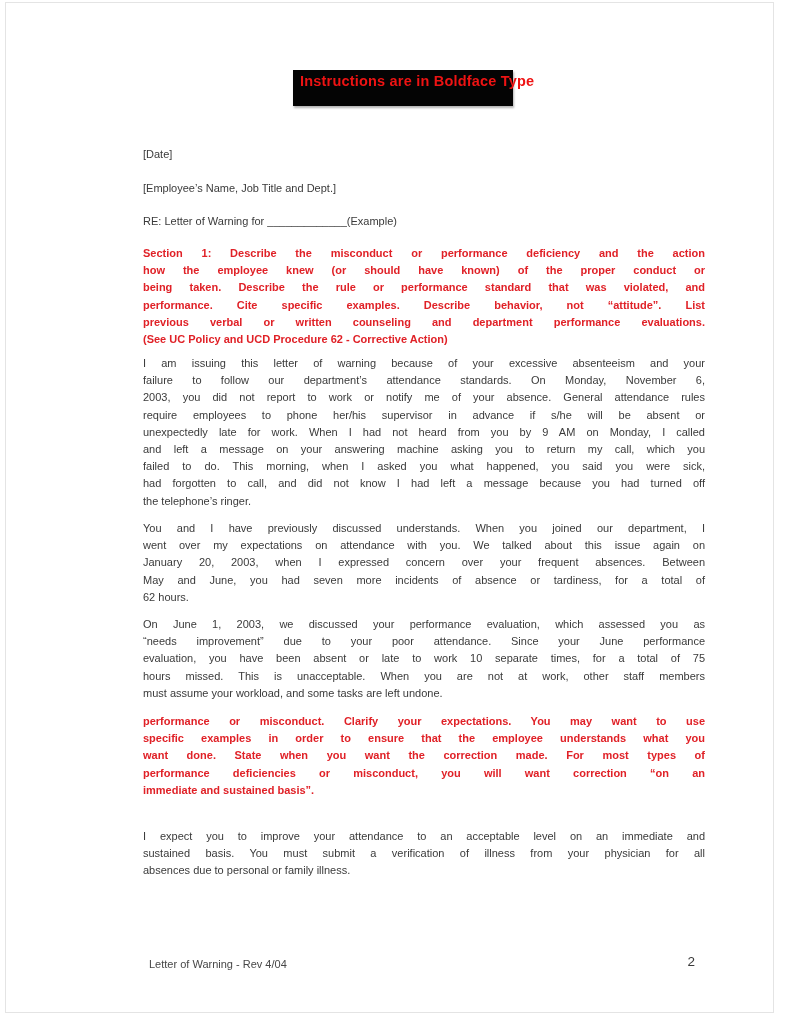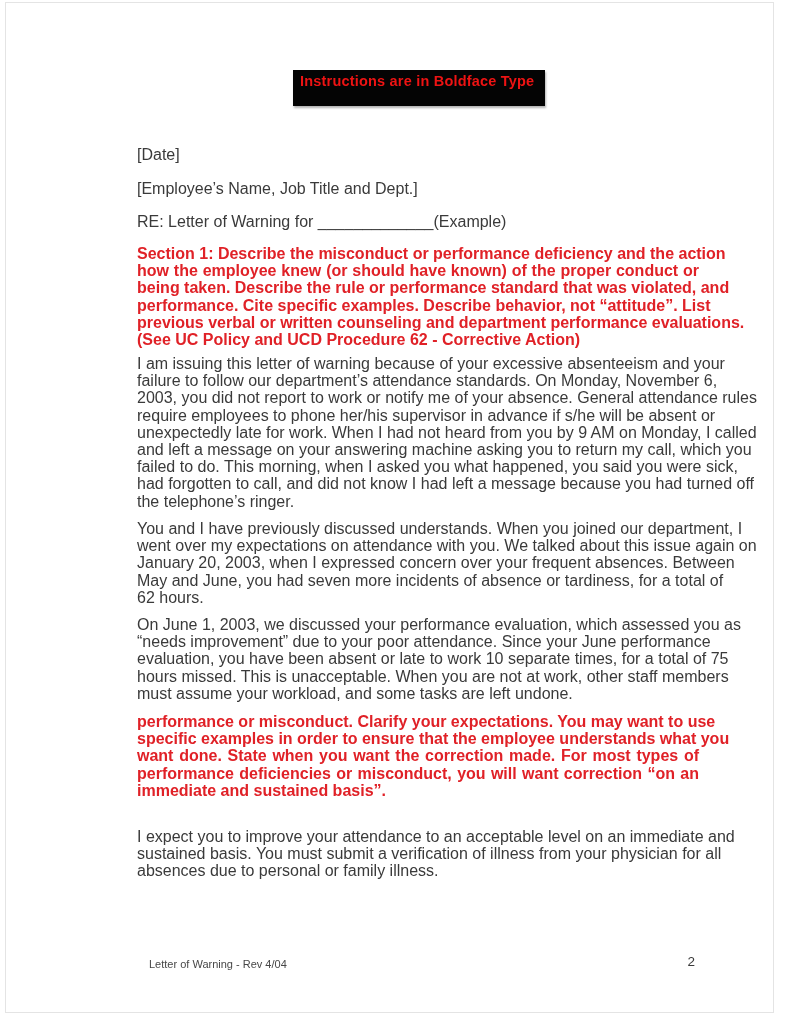--- a/index.html
+++ b/index.html
@@ -12,38 +12,38 @@
   }
   .page { position: absolute; inset: 0; background: var(--page_bg, #ffffff); }
   .scan-edge {
     position: absolute; left: 5px; top: 2px;
     width: 767px; height: 1009px;
     border: 1px solid var(--scan_border, #e4e4e4);
     pointer-events: none;
   }
   .banner {
     position: absolute; left: 293px; top: 70px;
-    width: 252px; height: 36px;
+    width: 220px; height: 36px;
     background: var(--banner_bg, #000000);
     box-shadow: 1px 2px 2px rgba(0,0,0,0.30);
   }
   .banner .banner-text {
     display: block;
     padding: 3px 0 0 7px;
     font-weight: bold;
     font-size: 14.5px;
     line-height: 17px;
     color: var(--banner_text, #ee1313);
     letter-spacing: 0.2px;
     white-space: nowrap;
   }
   .block {
-    position: absolute; left: 137px; width: 562px;
+    position: absolute; left: 143px; width: 562px;
     color: var(--body_text, #3a3a3a);
-    font-size: 16px;
+    font-size: 11px;
     line-height: 17.2px;
   }
   .block .line {
     text-align: justify;
     text-align-last: justify;
     white-space: nowrap;
   }
   .block .line:last-child { text-align-last: left; }
   .block.red {
     color: var(--section_red, #e02127);

